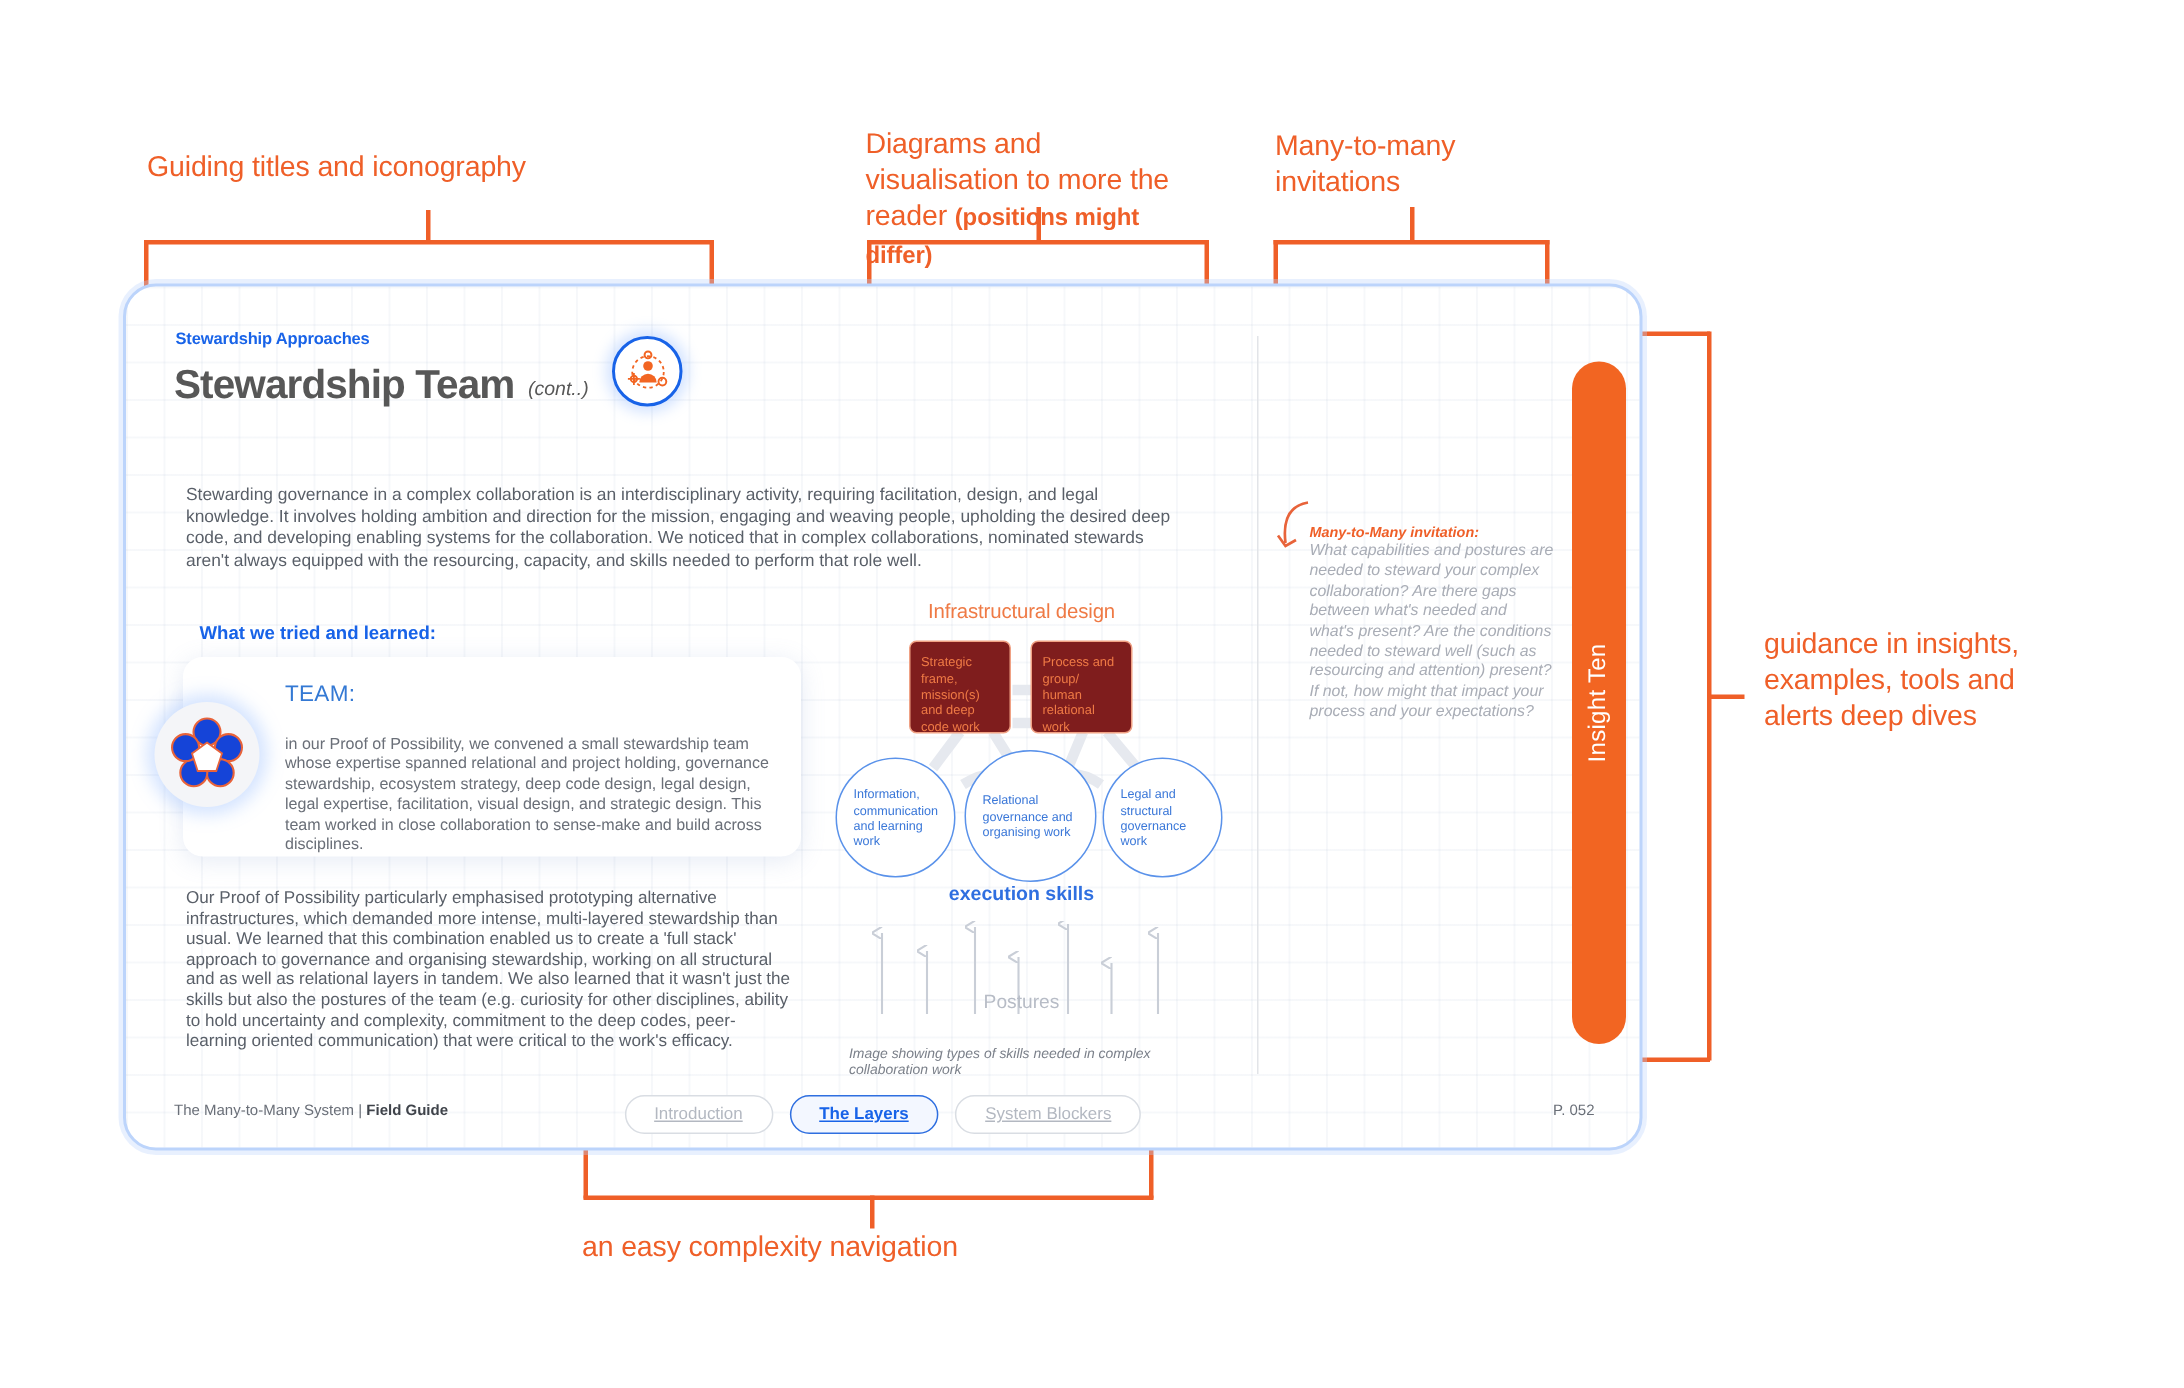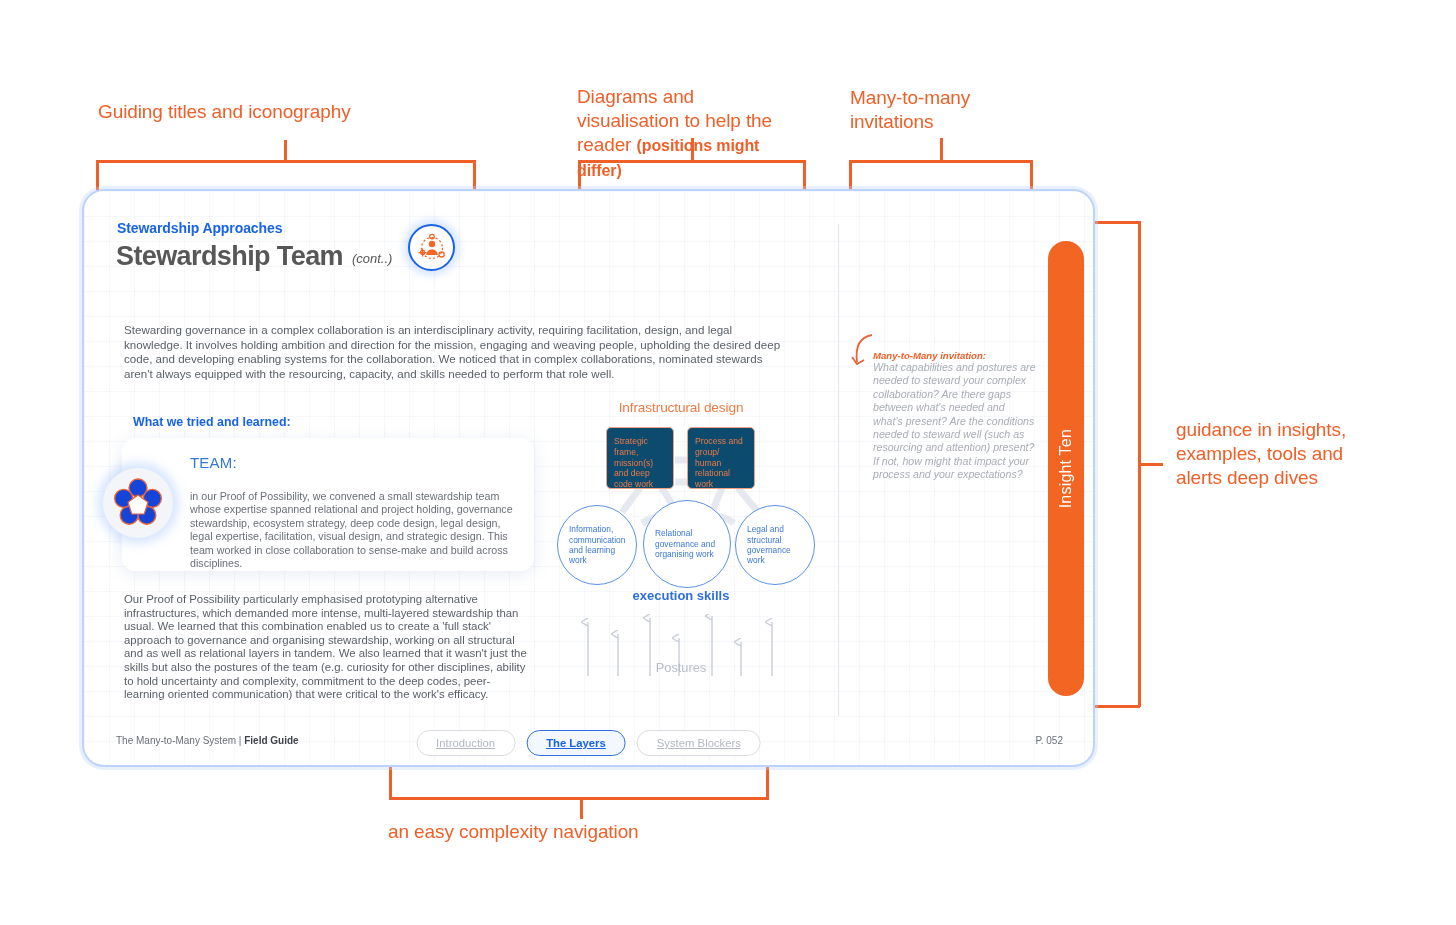--- a/index.html
+++ b/index.html
@@ -40,21 +40,21 @@
     background-image:
       linear-gradient(to right, rgba(96,125,170,0.055) 1px, transparent 1px),
       linear-gradient(to bottom, rgba(96,125,170,0.055) 1px, transparent 1px);
     background-size:25px 25px;
     pointer-events:none;
   }
 
   
   .kicker{
     position:absolute; left:33px; top:29px;
-    color:#1863e8; font-weight:bold; font-size:14px;
+    color:#1863e8; font-weight:bold; font-size:11px;
     letter-spacing:-0.1px;
   }
   .title-row{ position:absolute; left:32px; top:50px; display:flex; align-items:center; }
   .title-main{
     color:#575757; font-weight:bold; font-size:27px; letter-spacing:-0.6px;
   }
   .title-cont{
     color:#575757; font-size:13px; font-style:italic; margin-left:9px; margin-bottom:-3px;
   }
   .head-icon{
@@ -95,21 +95,21 @@
     color:#595f68; font-size:11.4px; line-height:13.6px;
   }
 
   
   .diagram{ position:absolute; left:540px; top:390px; width:300px; height:330px; }
   .diag-title{
     position:absolute; left:0; top:8px; width:278px; text-align:center;
     color:#ef7a45; font-size:13.6px; letter-spacing:-0.1px;
   }
   .sq{
-    position:absolute; border:1.4px solid #f0a184; background:#0c4a6e;
+    position:absolute; border:1.4px solid #f0a184; background:#7f1d1d;
     border-radius:5px; color:#ef7a45; font-size:8.6px; line-height:10.8px;
     padding:8px 7px;
   }
   .sq1{ left:64px; top:35px; width:68px; height:62px; }
   .sq2{ left:145px; top:35px; width:68px; height:62px; }
   .circ{
     position:absolute; border:1.6px solid #5a92ea; background:#ffffff;
     border-radius:50%; color:#3a77d8; font-size:8.4px; line-height:10.4px;
     display:flex; align-items:center; padding:0 11px;
   }
@@ -203,21 +203,21 @@
 
 <div class="anno-line" style="left:389px; top:735px; width:2.5px; height:64px;"></div>
 <div class="anno-line" style="left:389px; top:797px; width:380px; height:2.5px;"></div>
 <div class="anno-line" style="left:766px; top:735px; width:2.5px; height:64px;"></div>
 <div class="anno-line" style="left:580px; top:797px; width:2.5px; height:22px;"></div>
 
 <div class="anno-text" style="left:98px; top:100px;">Guiding titles and iconography</div>
 
 <div class="anno-text" style="left:577px; top:61px; width:230px;">
   <span>Diagrams and
-visualisation to help the
+visualisation to more the
 reader </span><span class="small">(positions might differ)</span>
 </div>
 
 <div class="anno-text" style="left:850px; top:86px; width:180px;">Many-to-many
 invitations</div>
 
 <div class="anno-text" style="left:1176px; top:418px; width:230px;">guidance in insights,
 examples, tools and
 alerts deep dives</div>
 
@@ -304,20 +304,21 @@
         <line x1="52" y1="62" x2="52" y2="20"></line>
         <line x1="84" y1="62" x2="84" y2="4"></line>
         <line x1="113" y1="62" x2="113" y2="24"></line>
         <line x1="146" y1="62" x2="146" y2="2"></line>
         <line x1="175" y1="62" x2="175" y2="28"></line>
         <line x1="206" y1="62" x2="206" y2="8"></line>
       </g>
     </svg>
 
     <div class="postures">Postures</div>
+    <div class="caption">Image showing types of skills needed in complex collaboration work</div>
   </div>
 
   <div class="divider"></div>
 
   <svg class="inv-arrow-tl" width="34" height="40" viewBox="0 0 34 40">
     <path d="M26 4 q-18 3 -15 27" fill="none" stroke="#e8633a" stroke-width="1.8"></path>
     <path d="M6 26 l5 7 l7 -4" fill="none" stroke="#e8633a" stroke-width="1.8"></path>
   </svg>
 
   <div class="inv-title">Many-to-Many invitation:</div>

